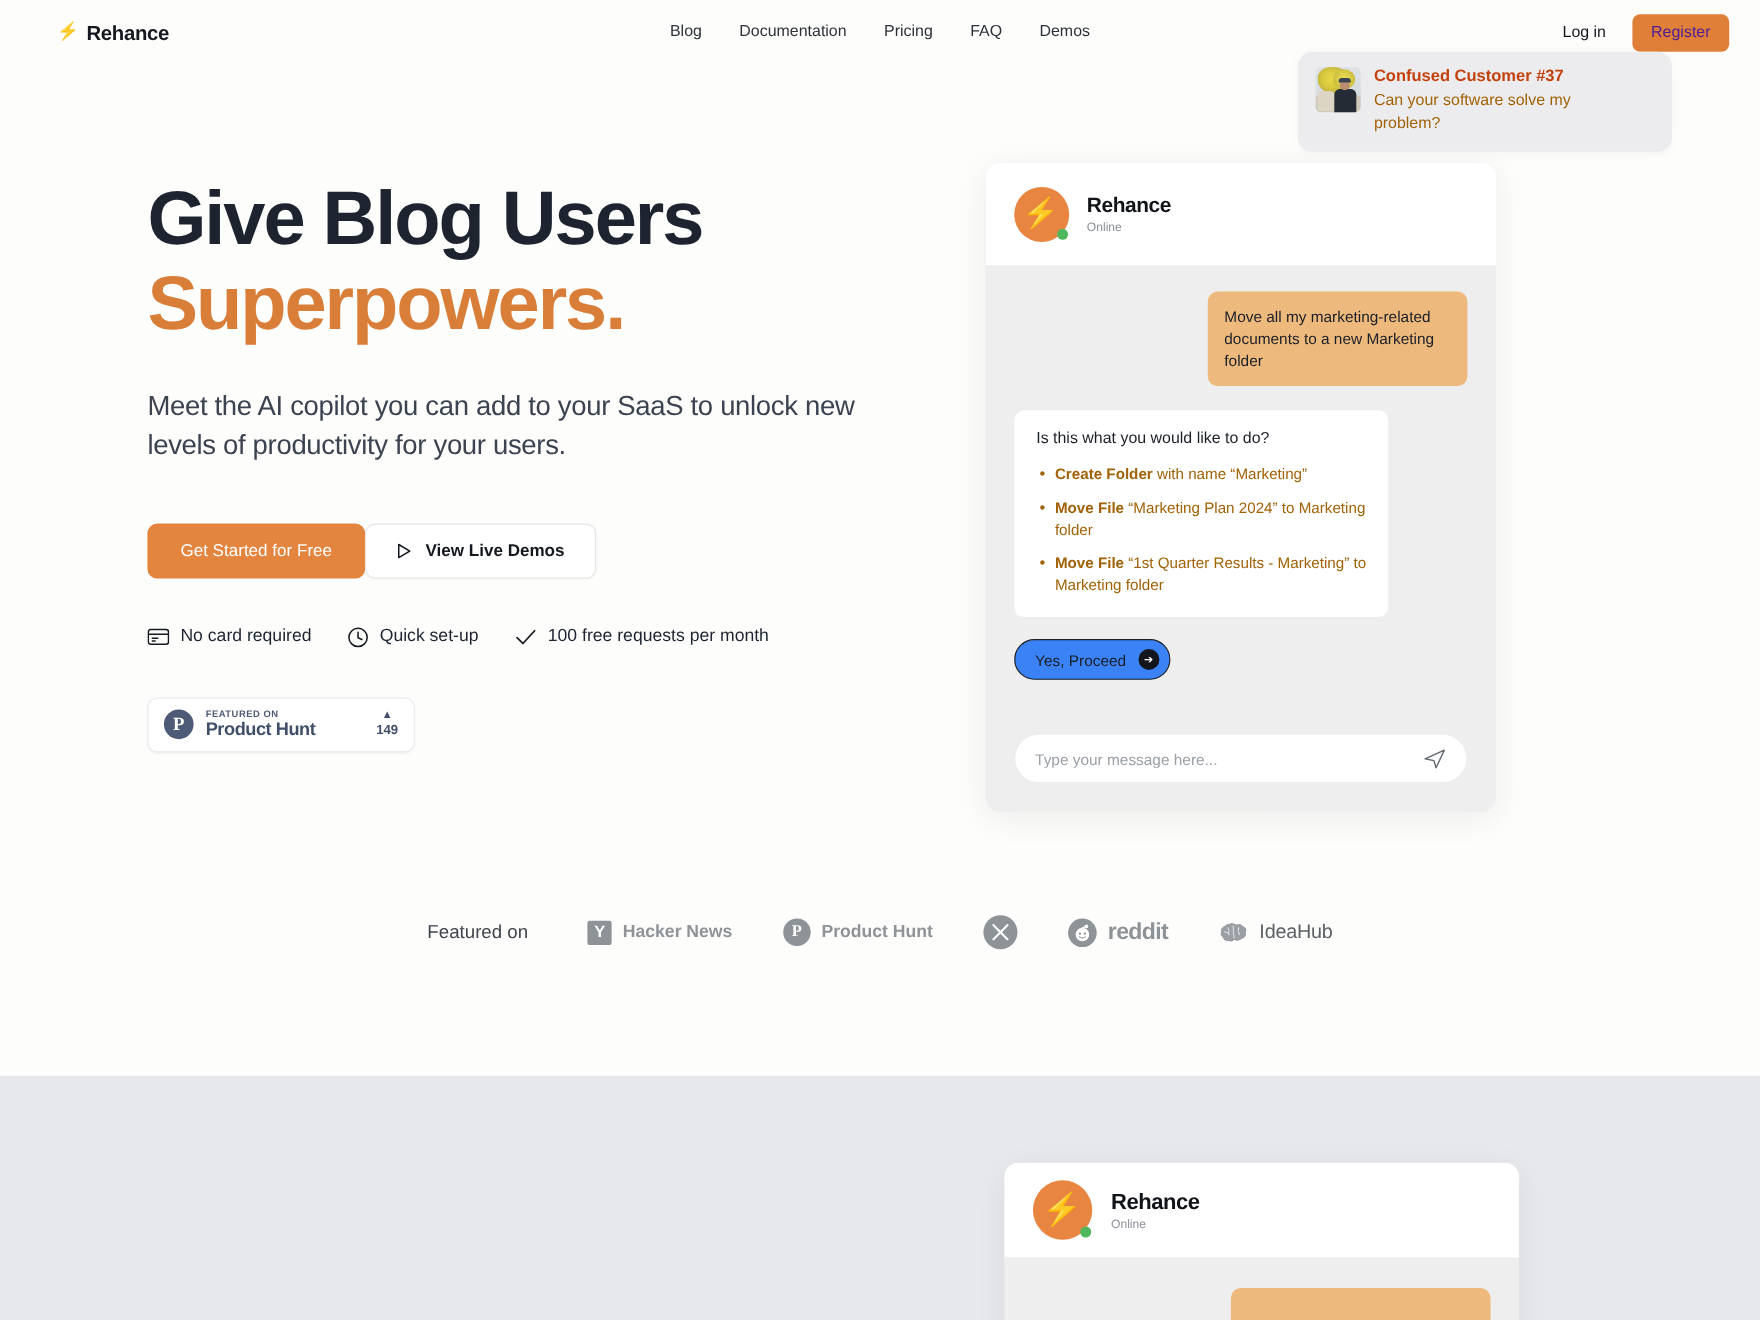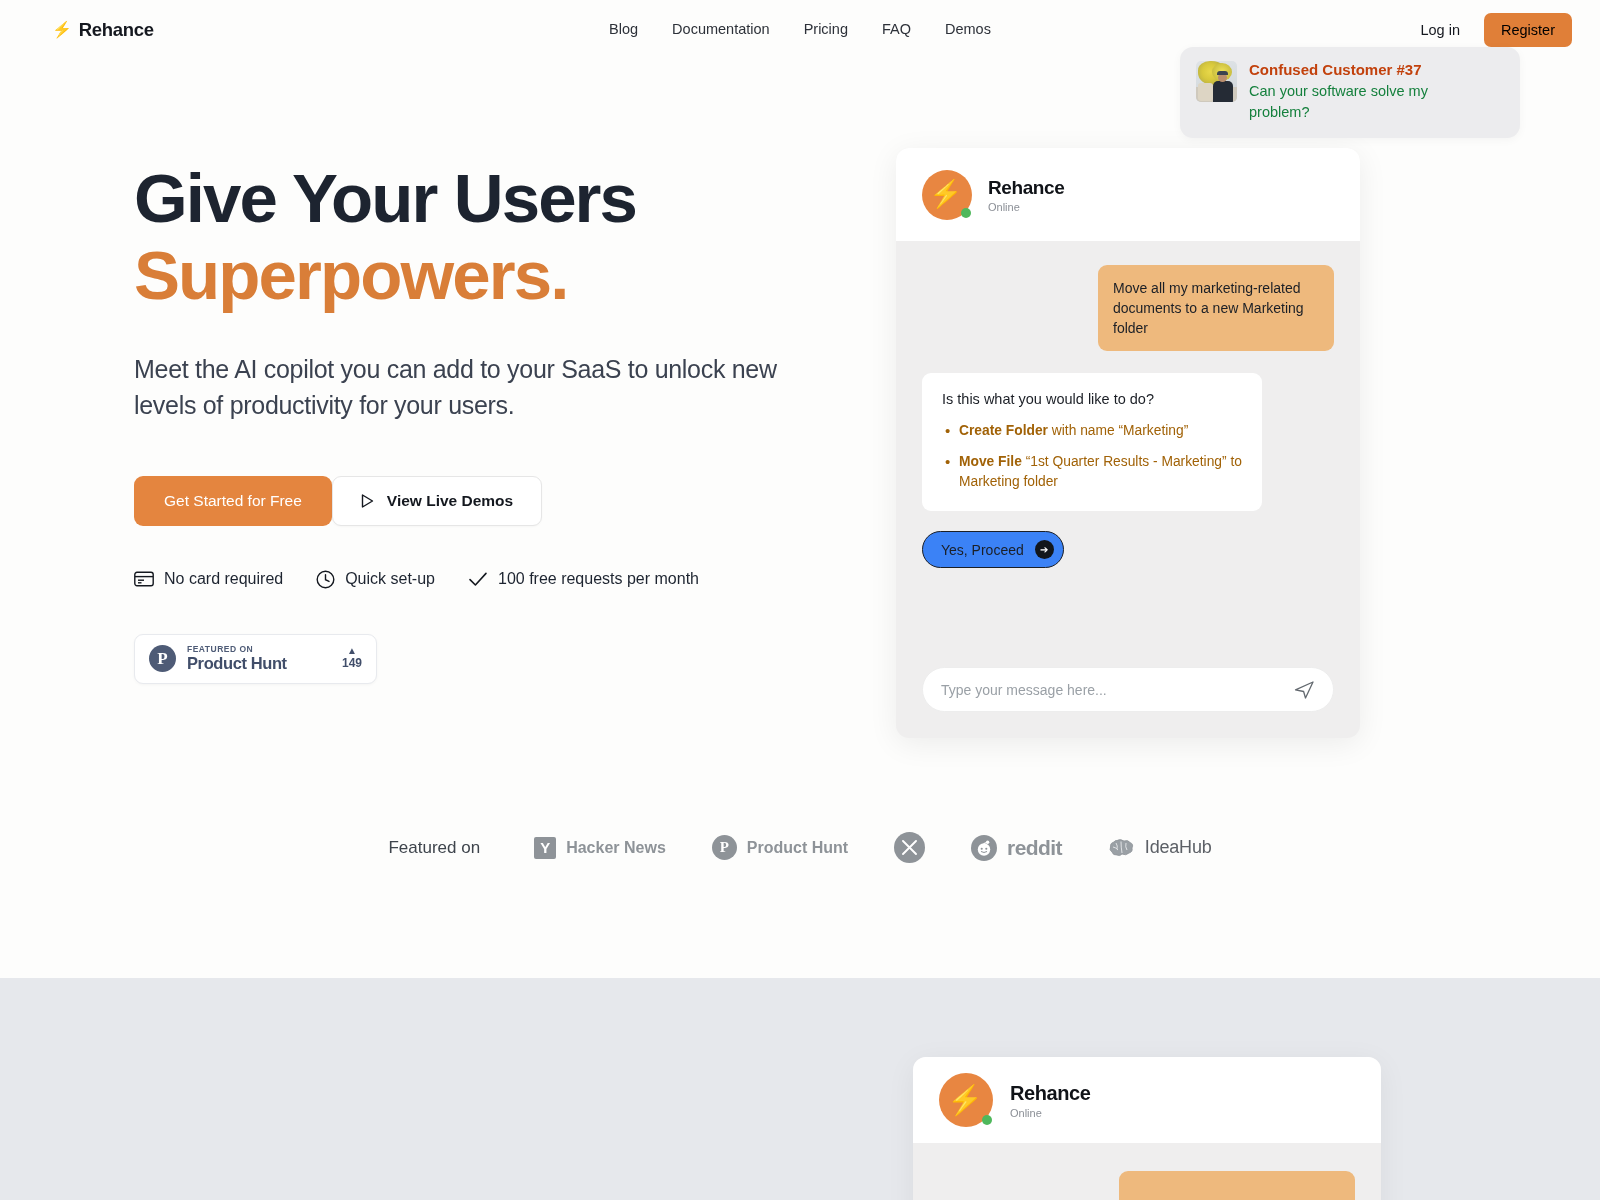--- a/index.html
+++ b/index.html
@@ -33,21 +33,21 @@
   }
   .nav-right {
     position: absolute; right: 28px; top: 13px;
     display: flex; align-items: center; gap: 18px;
   }
   .login-link {
     font-size: 14.5px; color: #15181f; text-decoration: none; font-weight: 500;
     padding: 8px 6px;
   }
   .register-btn {
-    background: #e07f38; color: #000000; border: none; border-radius: 7px;
+    background: #e07f38; color: #4c1d95; border: none; border-radius: 7px;
     font-size: 14.5px; font-weight: 500; padding: 9px 17px;
     font-family: inherit; cursor: pointer;
   }
 
   
   .toast {
     position: absolute; top: 47px; left: 1180px; width: 340px;
     background: #ececee; border-radius: 13px;
     padding: 14px 16px 16px 16px;
     display: flex; gap: 12px; align-items: flex-start;
@@ -86,21 +86,21 @@
     background: #252b35; border-radius: 5px 5px 0 0;
   }
   .toast-avatar .bag {
     position: absolute; left: 2px; top: 22px; width: 15px; height: 18px;
     background: #ddd5c4; border-radius: 3px;
   }
   .toast-title {
     font-size: 15px; font-weight: 700; color: #c2410c; margin-bottom: 3px;
   }
   .toast-msg {
-    font-size: 14.5px; color: #15803d; line-height: 1.42; max-width: 210px;
+    font-size: 14.5px; color: #a16207; line-height: 1.42; max-width: 210px;
   }
 
   
   .hero-left { position: absolute; left: 134px; top: 160px; width: 740px; }
   .headline {
     font-size: 69px; font-weight: 700; line-height: 1.12;
     color: #1d2430; letter-spacing: -1.9px;
   }
   .headline .accent { color: #d97e38; display: block; }
   .subhead {
@@ -314,21 +314,21 @@
     <div class="person-cap"></div>
   </div>
   <div>
     <div class="toast-title">Confused Customer #37</div>
     <div class="toast-msg">Can your software solve my problem?</div>
   </div>
 </div>
 
 <div class="hero-left">
   <h1 class="headline">
-    <span>Give Your Users</span>
+    <span>Give Blog Users</span>
     <span class="accent">Superpowers.</span>
   </h1>
 
   <p class="subhead">Meet the AI copilot you can add to your SaaS to unlock new levels of productivity for your users.</p>
 
   <div class="cta-row">
     <button class="cta-primary">Get Started for Free</button>
     <button class="cta-secondary">
       <svg width="13" height="14" viewBox="0 0 13 14">
         <path d="M1.5 1 L11.5 7 L1.5 13 Z" fill="none" stroke="#14181f" stroke-width="1.4" stroke-linejoin="round"></path>
@@ -388,20 +388,23 @@
   </div>
 
   <div class="chat-body">
     <div class="bubble-user">Move all my marketing-related documents to a new Marketing folder</div>
 
     <div class="bubble-bot">
       <div class="bot-q">Is this what you would like to do?</div>
       <ul class="bot-list">
         <li>
           <b>Create Folder</b><span> with name “Marketing”</span>
+        </li>
+        <li>
+          <b>Move File</b><span> “Marketing Plan 2024” to Marketing folder</span>
         </li>
         <li>
           <b>Move File</b><span> “1st Quarter Results - Marketing” to Marketing folder</span>
         </li>
       </ul>
     </div>
 
     <button class="proceed-btn">
       <span>Yes, Proceed</span>
       <span class="proceed-arrow">➔</span>

